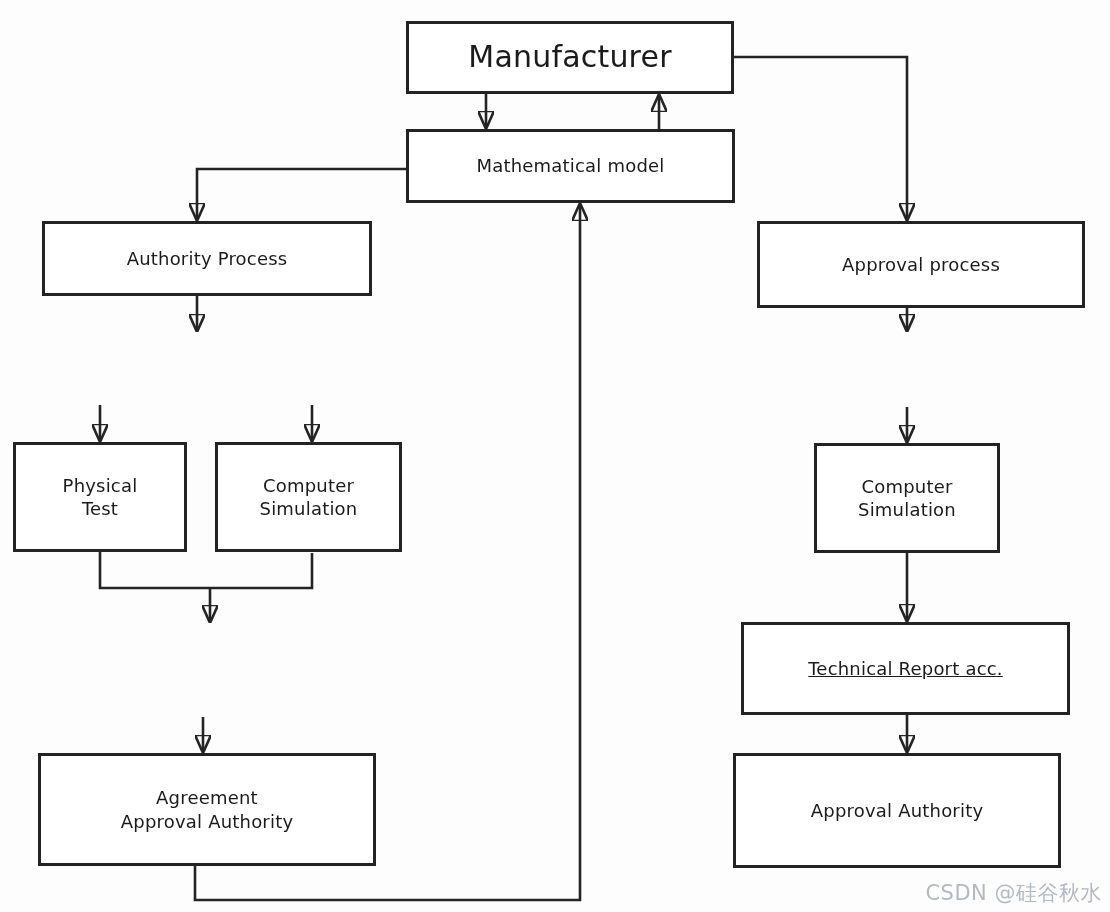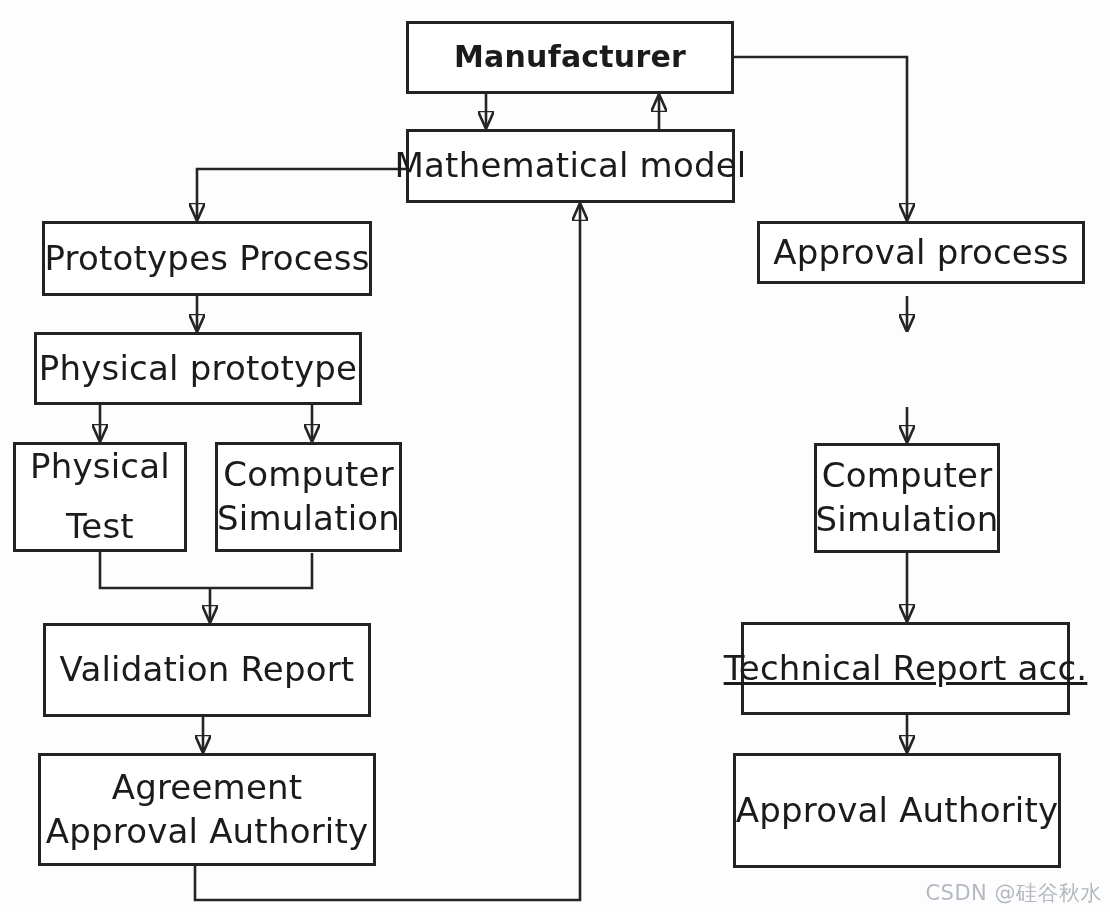--- a/index.html
+++ b/index.html
@@ -19,26 +19,26 @@
     position: absolute;
     box-sizing: border-box;
     background: #ffffff;
     border: 3px solid #232323;
     display: flex;
     flex-direction: column;
     align-items: center;
     justify-content: center;
     text-align: center;
     color: #1b1b1b;
-    font-size: 34px;
+    font-size: 18px;
     line-height: 1.28;
     letter-spacing: 0.2px;
   }
   .node .lbl { display: block; white-space: nowrap; }
-  .node.bold { font-weight: bold; font-size: 30px; text-align: right; }
+  .node.bold { font-weight: normal; font-size: 30px; text-align: right; }
   #wires {
     position: absolute;
     left: 0; top: 0;
     width: 1110px; height: 912px;
     pointer-events: none;
   }
   #wires path, #wires polyline {
     fill: none;
     stroke: #242424;
     stroke-width: 2.6;
@@ -83,47 +83,41 @@
 
   <div class="node bold" style="left:406px; top:21px; width:328px; height:73px;">
     <span class="lbl">Manufacturer</span>
   </div>
 
   <div class="node" style="left:406px; top:129px; width:329px; height:74px;">
     <span class="lbl">Mathematical model</span>
   </div>
 
   <div class="node" style="left:42px; top:221px; width:330px; height:75px;">
-    <span class="lbl">Prototypes Process</span>
+    <span class="lbl">Authority Process</span>
   </div>
 
-  <div class="node" style="left:34px; top:332px; width:328px; height:73px;">
-    <span class="lbl">Physical prototype</span>
-  </div>
 
-  <div class="node" style="left:13px; top:442px; width:174px; height:110px;justify-content:space-between;">
+  <div class="node" style="left:13px; top:442px; width:174px; height:110px;">
     <span class="lbl">Physical</span>
     <span class="lbl">Test</span>
   </div>
 
   <div class="node" style="left:215px; top:442px; width:187px; height:110px;">
     <span class="lbl">Computer</span>
     <span class="lbl">Simulation</span>
   </div>
 
-  <div class="node" style="left:43px; top:623px; width:328px; height:94px;">
-    <span class="lbl">Validation Report</span>
-  </div>
 
   <div class="node" style="left:38px; top:753px; width:338px; height:113px;">
     <span class="lbl">Agreement</span>
     <span class="lbl">Approval Authority</span>
   </div>
 
-  <div class="node" style="left:757px; top:221px; width:328px; height:63px;">
+  <div class="node" style="left:757px; top:221px; width:328px; height:87px;">
     <span class="lbl">Approval process</span>
   </div>
 
 
   <div class="node" style="left:814px; top:443px; width:186px; height:110px;">
     <span class="lbl">Computer</span>
     <span class="lbl">Simulation</span>
   </div>
 
   <div class="node" style="left:741px; top:622px; width:329px; height:93px;text-decoration:underline;">

